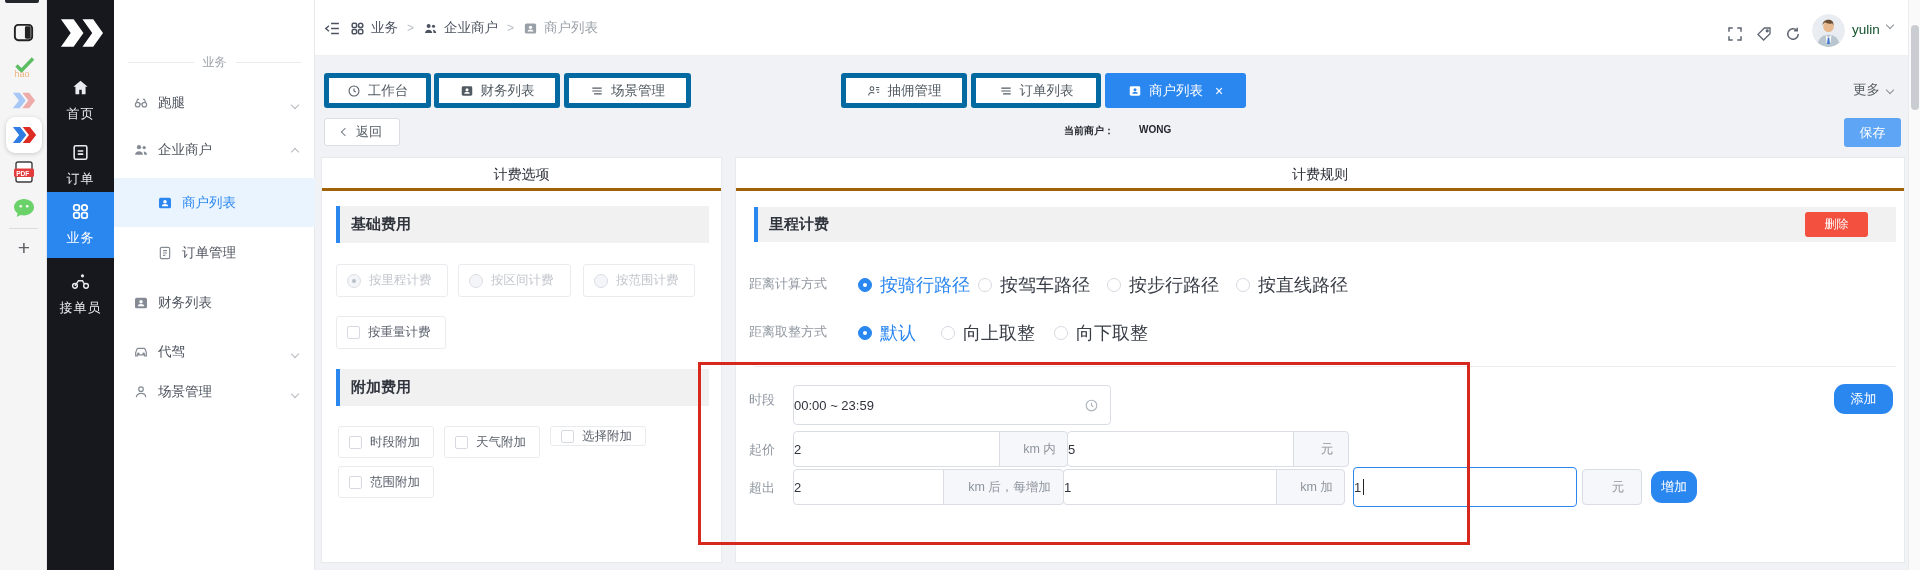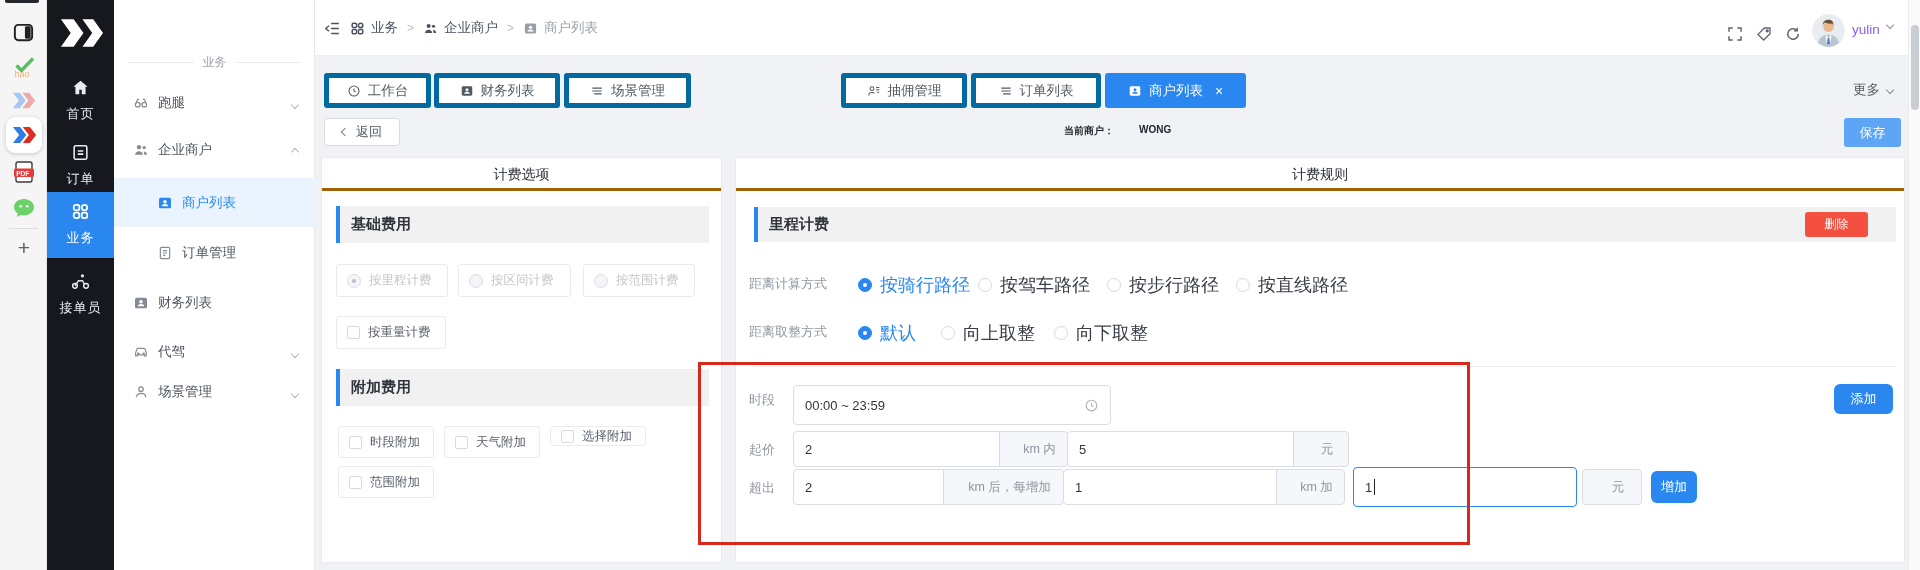--- a/index.html
+++ b/index.html
@@ -44,21 +44,21 @@
 
   
   .topbar { left:315px; top:0; width:1605px; height:56px; background:#fff; border-bottom:1px solid #eef0f2; }
   .crumb-wrap { position:absolute; left:9px; top:0; height:56px; display:flex; align-items:center; gap:9px; }
   .crumb { display:flex; align-items:center; gap:6px; font-size:13.5px; color:#4c5360; cursor:pointer; }
   .crumb .c-ic { width:15px; height:15px; }
   .crumb.dim { color:#9aa0a8; }
   .crumb-sep { color:#b9bec6; font-size:12px; }
   .top-ic { position:absolute; top:25px; width:18px; height:18px; color:#5f6570; cursor:pointer; }
   .avatar { position:absolute; top:14px; width:33px; height:33px; border-radius:50%; overflow:hidden; cursor:pointer; }
-  .user-name { position:absolute; top:22px; font-size:13.5px; color:#8b5cf6; cursor:pointer; display:flex; align-items:flex-start; gap:7px; }
+  .user-name { position:absolute; top:22px; font-size:13.5px; color:#14532d; cursor:pointer; display:flex; align-items:flex-start; gap:7px; }
 
   
   .tab { position:absolute; top:73px; height:35px; background:#fff; border:5px solid #0369a1; border-radius:3px; display:flex; align-items:center; justify-content:center; gap:7px; font-size:13.5px; color:#515a62; cursor:pointer; }
   .tab .t-ic { width:14px; height:14px; }
   .tab.active { background:#2b87f0; border-color:#2b87f0; color:#fff; }
   .tab .t-close { margin-left:5px; font-size:14px; line-height:1; }
   .more-link { position:absolute; top:81px; font-size:13.5px; color:#5a6066; cursor:pointer; display:flex; align-items:center; gap:7px; }
 
   
   .back-btn { position:absolute; left:324px; top:118px; width:76px; height:28px; background:#fff; border:1px solid #dadde2; border-radius:3px; display:flex; align-items:center; justify-content:center; gap:8px; font-size:13px; color:#515a62; cursor:pointer; }
@@ -80,30 +80,30 @@
   .radio.sel { background:#2b87f0; border-color:#2b87f0; }
   .radio.sel::after { content:""; position:absolute; inset:4px; border-radius:50%; background:#fff; }
   .radio.dis { background:#f3f5f8; border-color:#dcdfe5; }
   .radio.dis.chk::after { content:""; position:absolute; inset:4px; border-radius:50%; background:#b9bfc8; }
   .cbx { width:13px; height:13px; border:1px solid #d6dae0; border-radius:2px; background:#fff; flex:0 0 auto; display:inline-block; }
 
   .field-label { position:absolute; font-size:13px; color:#9097a1; }
   .radio-opt { position:absolute; display:flex; align-items:center; gap:8px; font-size:18px; color:#383d46; cursor:pointer; }
   .radio-opt.on { color:#2b87f0; }
 
-  .ig { position:absolute; display:flex; align-items:center; background:#fff; border:1px solid #dadde3; font-size:13px; color:#30343c; padding-left:11px; }
+  .ig { position:absolute; display:flex; align-items:center; background:#fff; border:1px solid #dadde3; font-size:13px; color:#30343c; }
   .ig.addon { background:#f5f7fa; color:#8f959e; justify-content:center; padding-left:12px; font-size:12.5px; }
   .rl { border-radius:4px 0 0 4px; }
   .rr { border-radius:0 4px 4px 0; }
   .rall { border-radius:4px; }
   .ig.focus { border:1px solid #2b87f0; border-radius:4px; }
   .caret { display:inline-block; width:1px; height:16px; background:#222; margin-left:2px; }
   .divider-h { position:absolute; height:1px; background:#ebedf1; }
 
-  .btn-blue { position:absolute; background:#2b87f0; border:none; border-radius:6px; color:#fff; font-size:13px; cursor:pointer; }
+  .btn-blue { position:absolute; background:#2b87f0; border:none; border-radius:11px; color:#fff; font-size:13px; cursor:pointer; }
   .btn-red { position:absolute; background:#f4503f; border:none; border-radius:3px; color:#fff; font-size:12px; cursor:pointer; }
 
   .red-annot { left:698px; top:362px; width:772px; height:183px; border:3px solid #d7281e; z-index:60; pointer-events:none; }
 
   .scrollbar { left:1908px; top:0; width:12px; height:570px; background:#fafafa; border-left:1px solid #ebebeb; z-index:70; }
   .scroll-thumb { position:absolute; left:2px; top:25px; width:8px; height:85px; background:#c9ccd1; border-radius:4px; }
 
   .clock-ic { position:absolute; width:15px; height:15px; color:#aeb4bd; }
 </style>
 </head>

